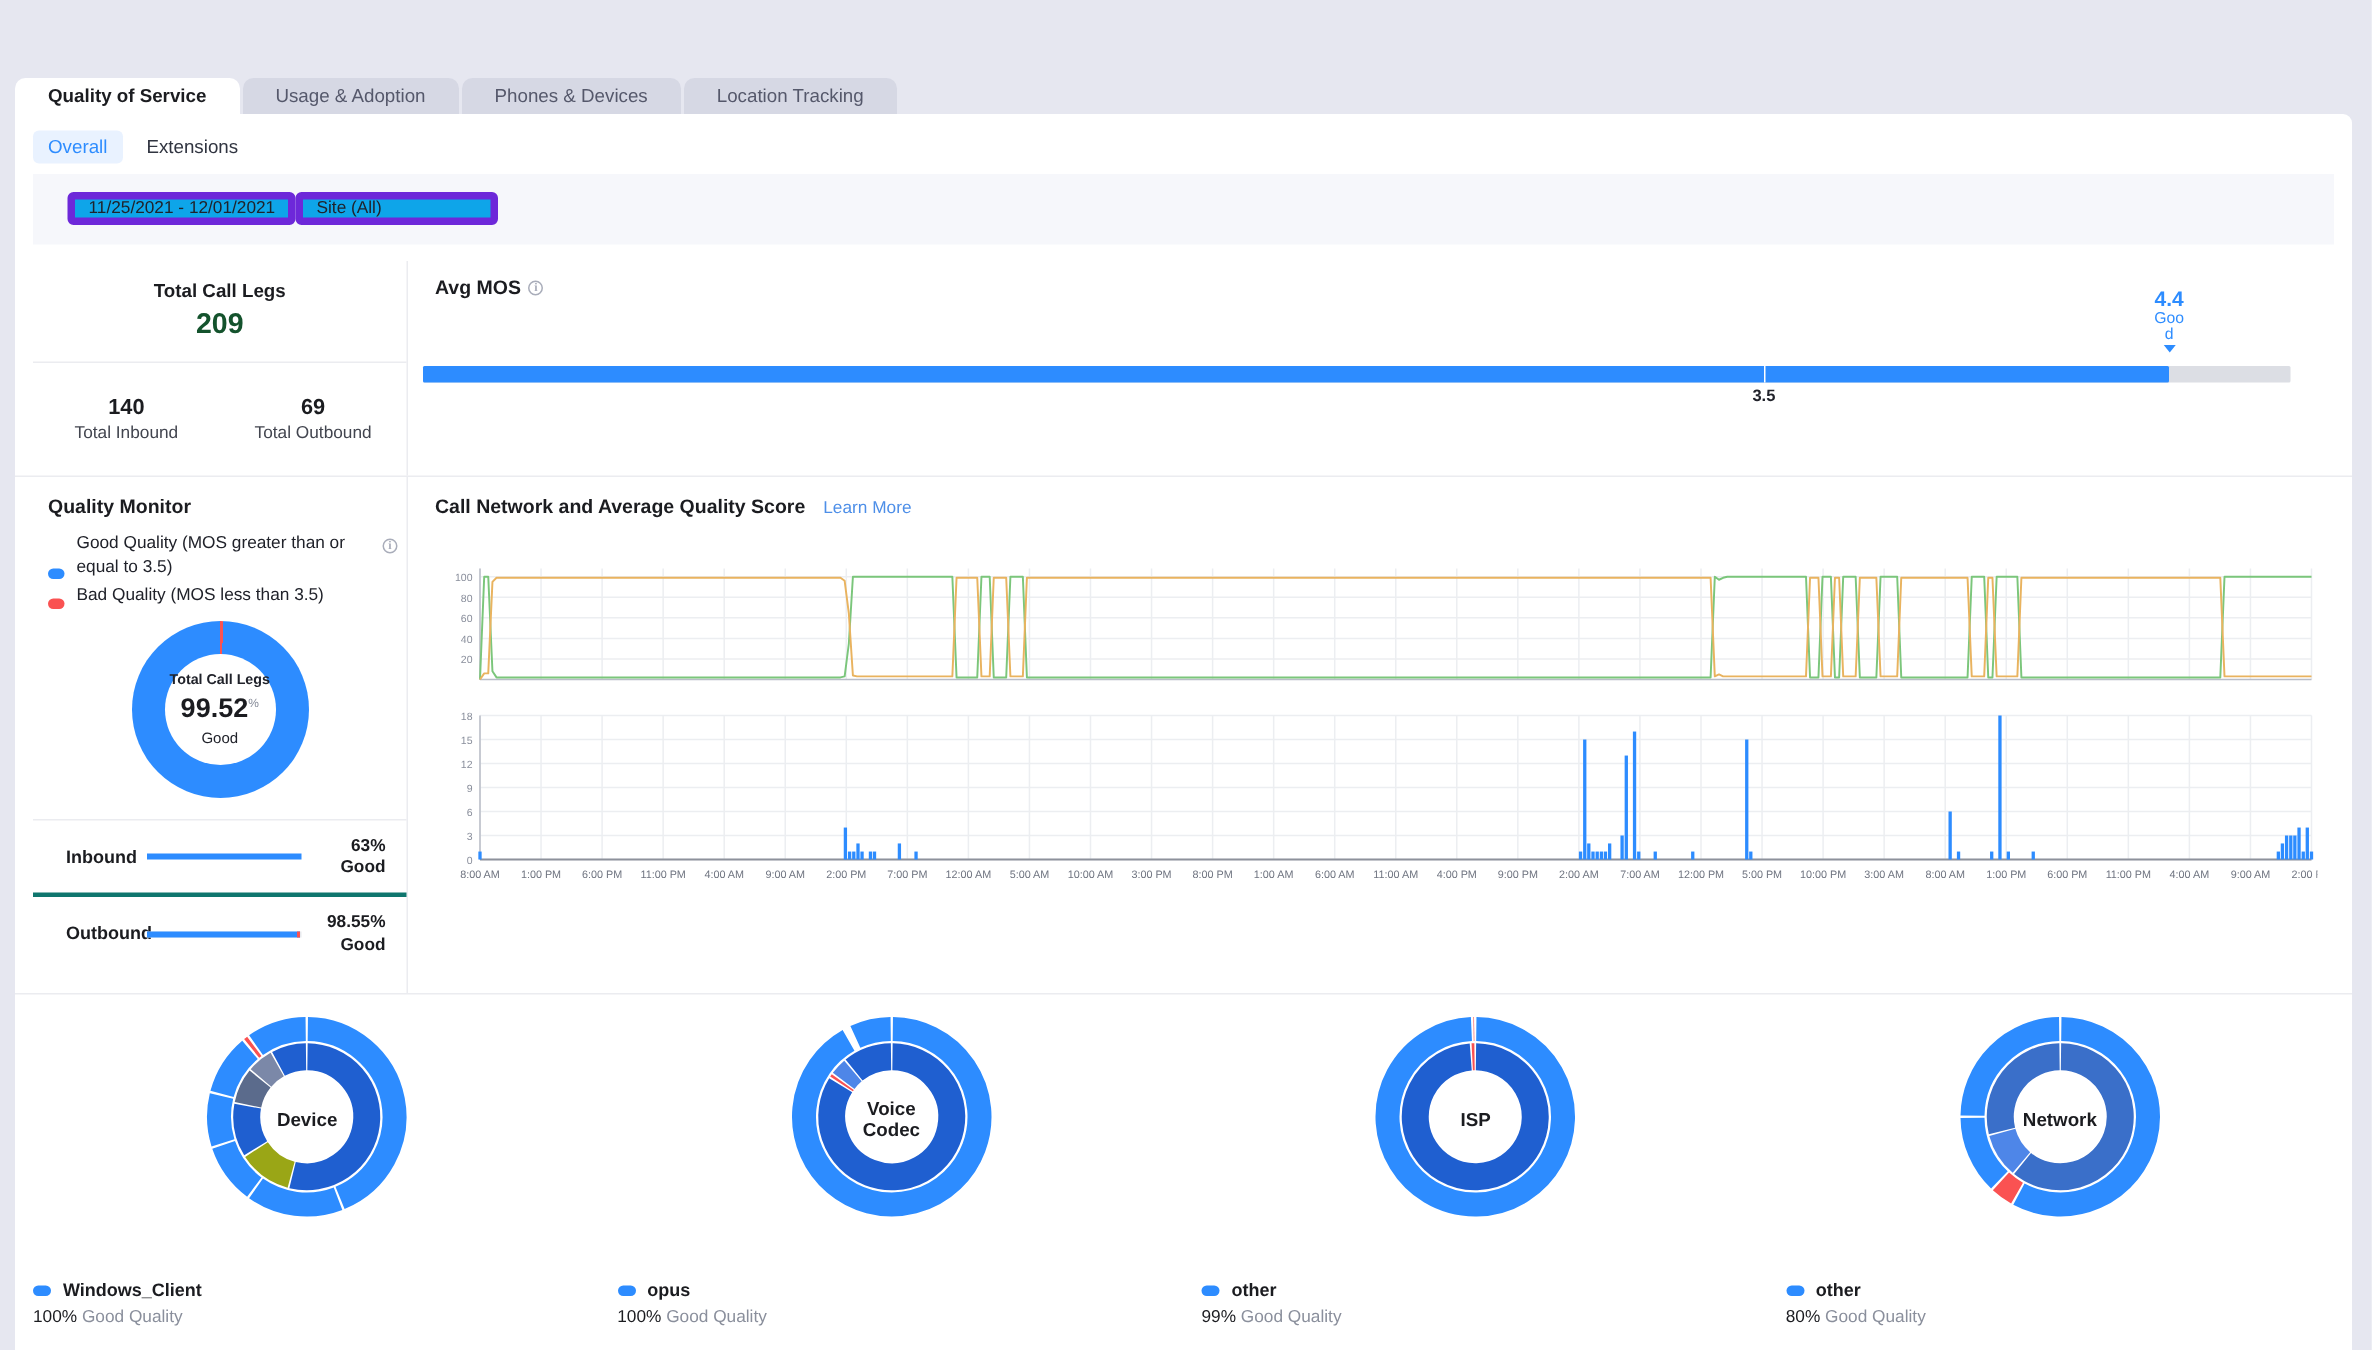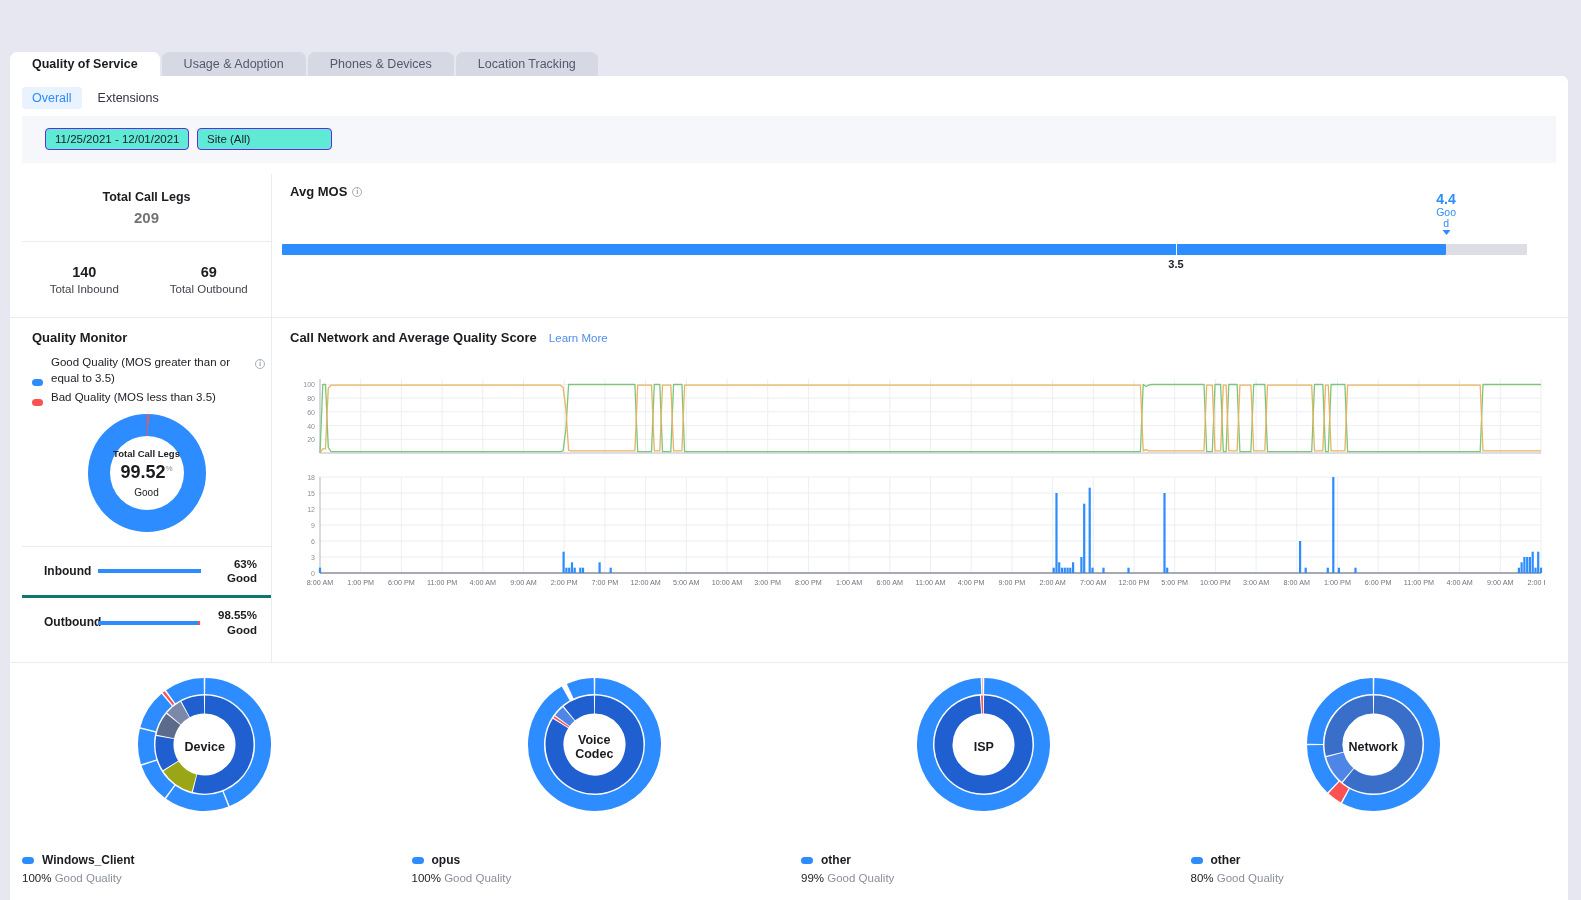--- a/index.html
+++ b/index.html
@@ -49,22 +49,22 @@
   .subtab.active { color: #2d8cff; background: #e9f2ff; }
 
   
   .filterbar {
     position: absolute; left: 12px; top: 40px;
     width: 1534px; height: 47px;
     background: #f6f7fb;
   }
   .pill {
     position: absolute; top: 12px; height: 22px;
-    border: 1px solid #6d28d9; border-radius: 4px;
-    background: #5eead4;
+    border: 5px solid #6d28d9; border-radius: 4px;
+    background: #0ea5e9;
     display: flex; align-items: center; padding: 4px 9px;
     font-size: 11.5px; color: #20222a;
     white-space: nowrap;
   }
   #pill-date { left: 23px; }
   #pill-site { left: 175px; width: 135px; }
 
   
   .row-top {
     position: absolute; left: 0; top: 98px; width: 1558px; height: 144px;
@@ -75,21 +75,21 @@
     width: 250px; margin-left: 12px;
     border-right: 1px solid #ebecf0;
     display: flex; flex-direction: column;
   }
   .kpi-main {
     height: 68px; border-bottom: 1px solid #ebecf0;
     display: flex; flex-direction: column; align-items: center; justify-content: center;
     gap: 5px;
   }
   .kpi-main .lbl { font-size: 12.5px; font-weight: bold; color: #1b1c20; }
-  .kpi-main .val { font-size: 15px; font-weight: bold; color: #737373; }
+  .kpi-main .val { font-size: 19px; font-weight: bold; color: #14532d; }
   .kpi-split { flex: 1; display: flex; align-items: center; }
   .kpi-cell {
     flex: 1; display: flex; flex-direction: column; align-items: center; gap: 3px;
   }
   .kpi-cell .v { font-size: 14.5px; font-weight: bold; color: #1b1c20; }
   .kpi-cell .t { font-size: 11.5px; color: #42454f; }
 
   .mos-col { flex: 1; position: relative; padding: 10px 40px 0 18px; }
   .mos-title { font-size: 13px; font-weight: bold; color: #1b1c20; display: flex; align-items: center; gap: 5px; }
   .info-dot {

